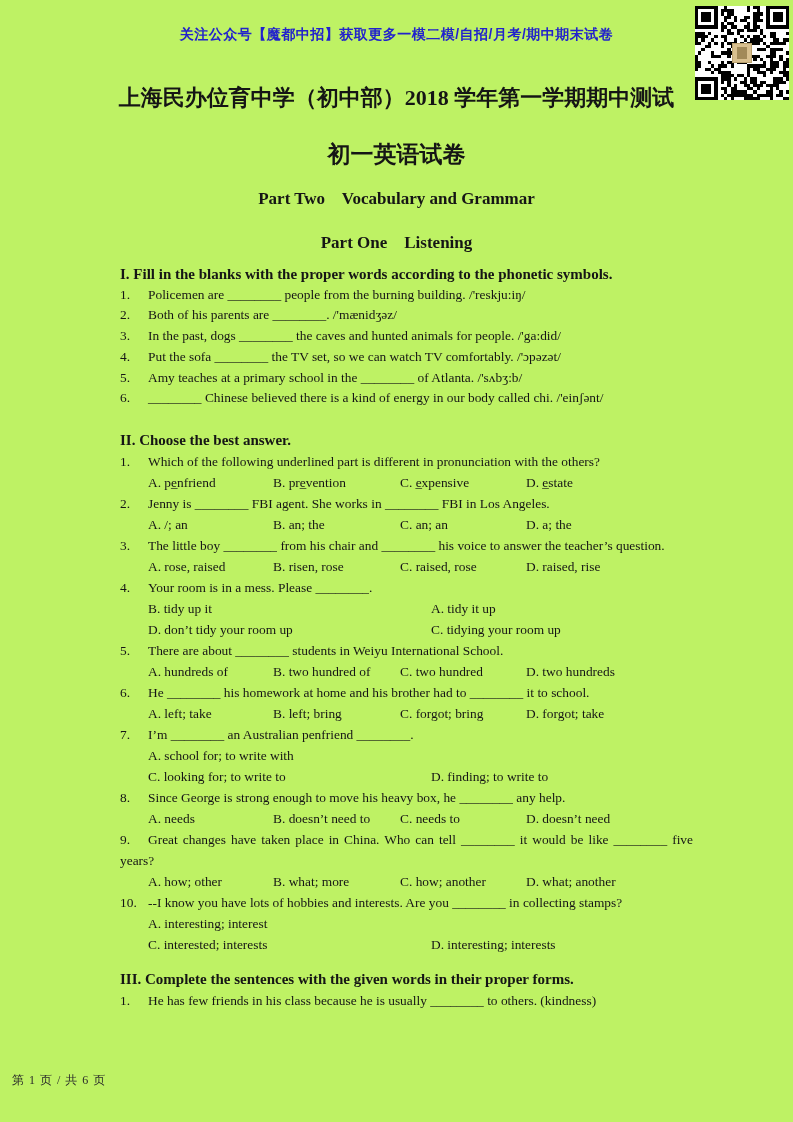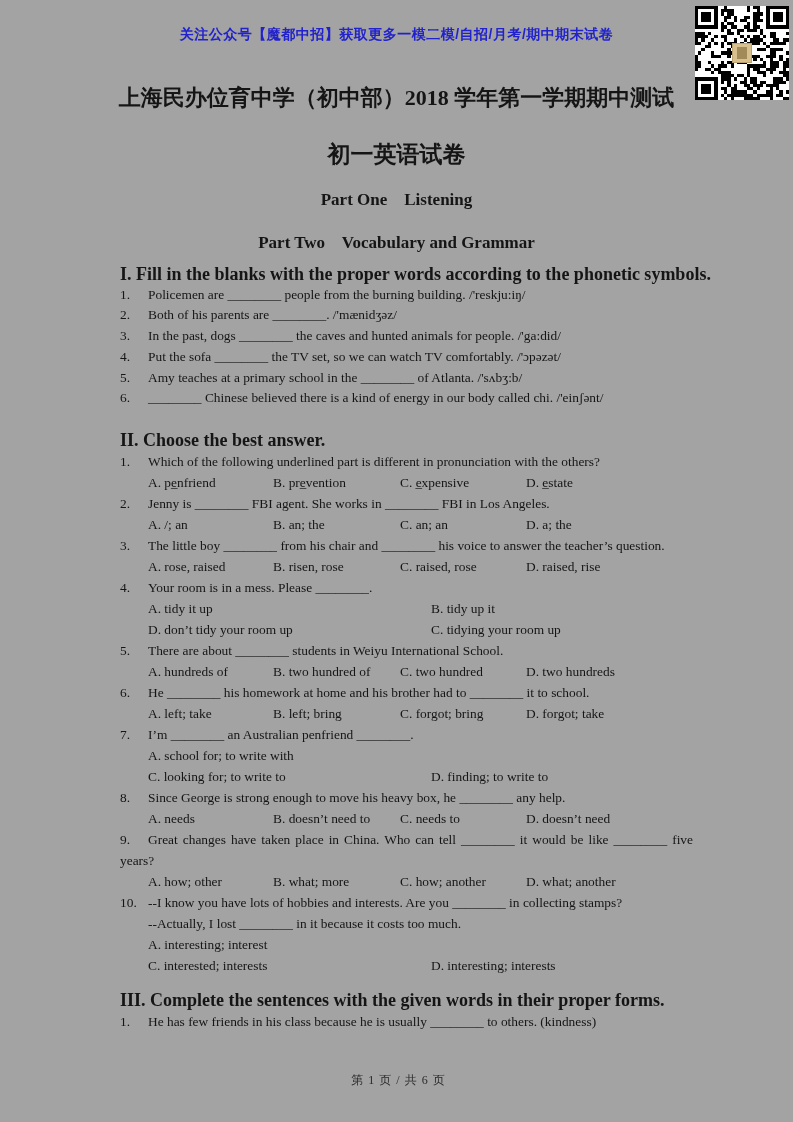--- a/index.html
+++ b/index.html
@@ -1,49 +1,49 @@
 <!DOCTYPE html>
 <html><head>
 <meta charset="utf-8">
 <style>
   * { margin:0; padding:0; box-sizing:border-box; }
   html,body { background:#888; }
   .page {
     position:relative; width:793px; height:1122px; margin:0 auto;
-    background:#a3a3a3; overflow:hidden;
+    background:#bef264; overflow:hidden;
     font-family:"Liberation Serif","DejaVu Serif",serif; color:#151515;
   }
   .promo {
     margin-top:26px; text-align:center;
     font-family:"Liberation Sans","DejaVu Sans",sans-serif;
     font-weight:bold; font-size:14px; color:#2222cc; letter-spacing:0.5px;
     white-space:nowrap;
   }
   .qr { position:absolute; left:695px; top:6px; width:94px; height:94px; }
   .title { margin-top:40px; text-align:center; font-weight:bold; font-size:22px; line-height:28px; white-space:nowrap; }
   .subtitle { margin-top:31px; text-align:center; font-weight:bold; font-size:23px; line-height:24px; }
   .part { margin-top:20px; text-align:center; font-weight:bold; font-size:17px; line-height:23px; white-space:pre; }
   .part.first { margin-top:21px; }
   .content { padding:0 100px 0 120px; }
-  .shead { font-weight:bold; font-size:18px; line-height:20.7px; white-space:nowrap; }
+  .shead { font-weight:bold; font-size:15px; line-height:20.7px; white-space:nowrap; }
   .sec1-head { margin-top:10px; }
   .sec2-head { margin-top:21px; line-height:21px; }
   .sec3-head { margin-top:14px; line-height:21px; }
   .row { font-size:13.4px; line-height:20.7px; white-space:nowrap; }
   .sec2 .row { line-height:21px; }
   .q { display:flex; }
   .num { flex:0 0 28px; }
   .qtext { flex:1 1 auto; }
   .qtext.just { white-space:normal; text-align:justify; text-align-last:justify; }
   .cont { padding-left:28px; }
   .opts { padding-left:28px; display:grid; }
   .o4 { grid-template-columns:125px 127px 126px 1fr; }
   .o2 { grid-template-columns:283px 1fr; }
   .footer {
-    position:absolute; left:4px; right:0; top:1072px; text-align:center;
+    position:absolute; left:12px; right:0; top:1072px; 
     font-size:12px; color:#2a2a2a; letter-spacing:1px;
   }
 </style>
 </head>
 <body>
 
 <div class="page">
 
   <div class="promo">关注公众号【魔都中招】获取更多一模二模/自招/月考/期中期末试卷</div>
 
@@ -378,22 +378,22 @@
           <rect x="1" y="1" width="5" height="5" fill="#fff"></rect>
           <rect x="2" y="2" width="3" height="3" fill="#000"></rect>
         </g>
         <rect x="11.5" y="11.5" width="6" height="6" fill="#d9c08f" stroke="#b99f6c" stroke-width="0.3"></rect>
         <rect x="13" y="12.5" width="3" height="4" fill="#8a7342" opacity="0.7"></rect>
       </svg></div>
 
   <div class="title">上海民办位育中学（初中部）2018 学年第一学期期中测试</div>
   <div class="subtitle">初一英语试卷</div>
 
+  <div class="part">Part Two    Vocabulary and Grammar</div>
   <div class="part first">Part One    Listening</div>
-  <div class="part">Part Two    Vocabulary and Grammar</div>
 
   <div class="content">
 
     <div class="shead sec1-head">I. Fill in the blanks with the proper words according to the phonetic symbols.</div>
     <div class="sec1">
       <div class="row q">
         <span class="num">1.</span>
         <span class="qtext">Policemen are ________ people from the burning building. /'reskju:iŋ/</span>
       </div>
       <div class="row q">
@@ -452,22 +452,22 @@
         <span>B. risen, rose</span>
         <span>C. raised, rose</span>
         <span>D. raised, rise</span>
       </div>
 
       <div class="row q">
         <span class="num">4.</span>
         <span class="qtext">Your room is in a mess. Please ________.</span>
       </div>
       <div class="row opts o2">
+        <span>B. tidy up it</span>
         <span>A. tidy it up</span>
-        <span>B. tidy up it</span>
       </div>
       <div class="row opts o2">
         <span>D. don’t tidy your room up</span>
         <span>C. tidying your room up</span>
       </div>
 
       <div class="row q">
         <span class="num">5.</span>
         <span class="qtext">There are about ________ students in Weiyu International School.</span>
       </div>
@@ -521,21 +521,20 @@
         <span>A. how; other</span>
         <span>B. what; more</span>
         <span>C. how; another</span>
         <span>D. what; another</span>
       </div>
 
       <div class="row q">
         <span class="num">10.</span>
         <span class="qtext">--I know you have lots of hobbies and interests. Are you ________ in collecting stamps?</span>
       </div>
-      <div class="row cont">--Actually, I lost ________ in it because it costs too much.</div>
       <div class="row opts o2">
         <span>A. interesting; interest</span>
       </div>
       <div class="row opts o2">
         <span>C. interested; interests</span>
         <span>D. interesting; interests</span>
       </div>
     </div>
 
     <div class="shead sec3-head">III. Complete the sentences with the given words in their proper forms.</div>

